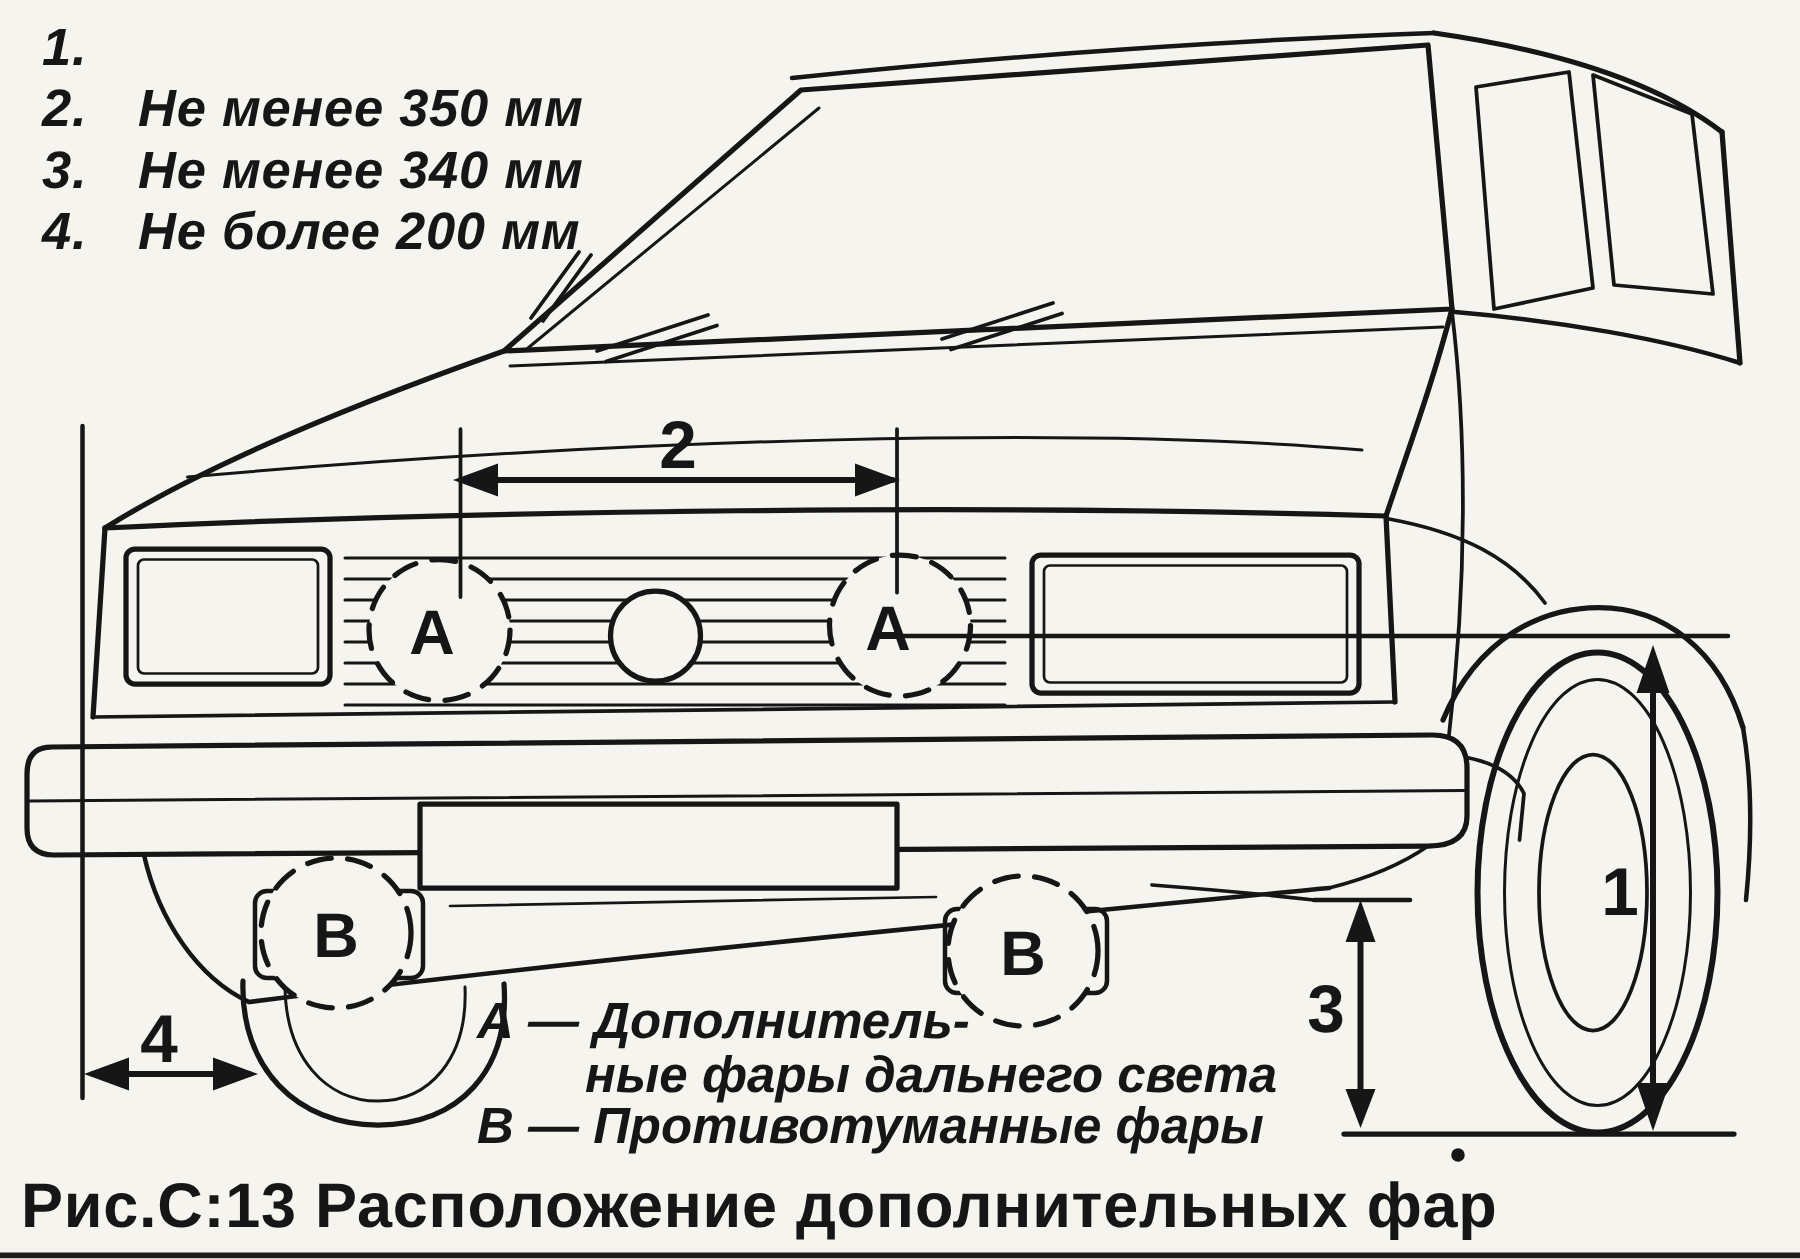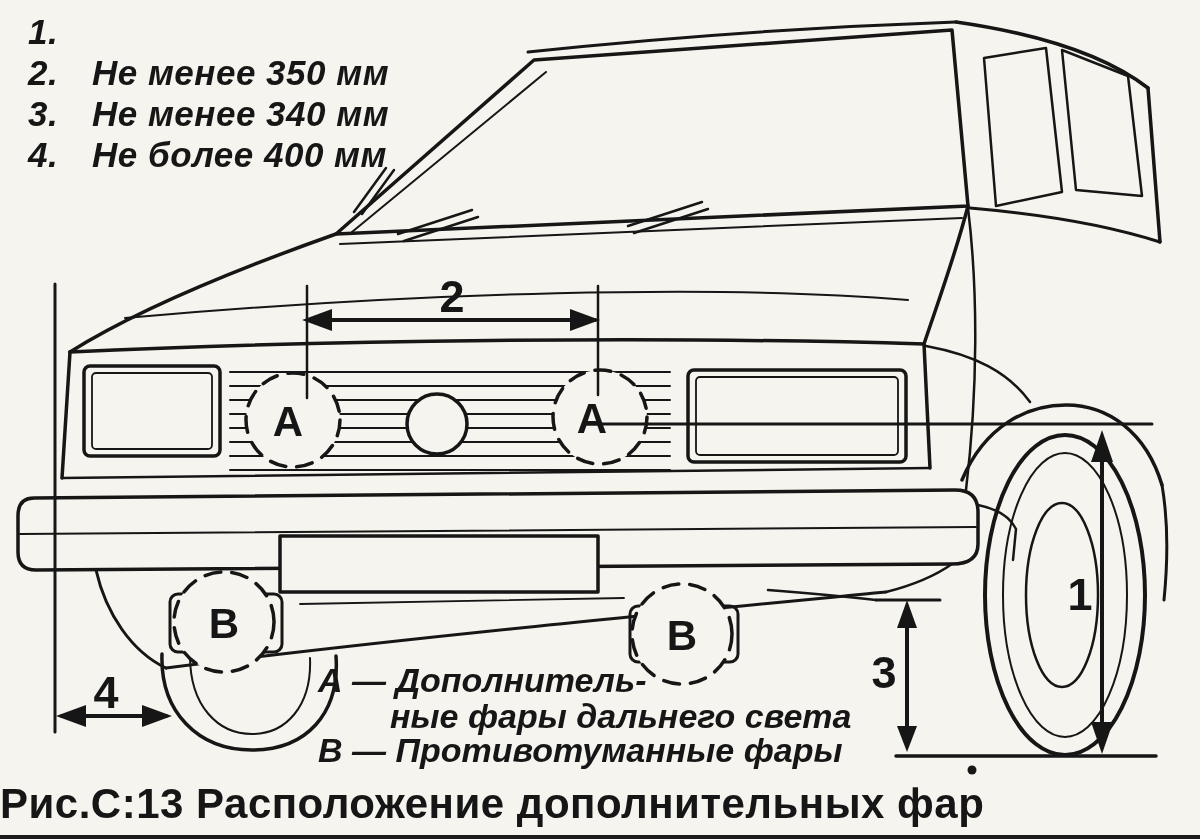--- a/index.html
+++ b/index.html
@@ -11,21 +11,21 @@
     font-family:"Liberation Sans","DejaVu Sans",sans-serif;
     color:#161616;
   }
   .drawing{position:absolute;left:0;top:0;width:1200px;height:839px;}
   
   .legend{position:absolute;left:28px;top:12px;}
   .legend-row{display:flex;align-items:baseline;height:41px;
     font-style:italic;font-weight:700;font-size:35px;letter-spacing:.5px;}
   .legend-num{width:64px;}
   
-  .caption{position:absolute;left:0;top:780px;width:1180px;
+  .caption{position:absolute;left:14px;top:780px;width:1180px;
     font-weight:700;font-size:42px;letter-spacing:.5px;white-space:nowrap;}
   .scan-edge{position:absolute;left:0;bottom:0;width:100%;height:4px;background:#1d1c1a;}
   
   text{fill:#161616;font-family:"Liberation Sans","DejaVu Sans",sans-serif;}
   .dim-num{font-size:45px;font-weight:700;}
   .lamp-letter{font-size:42px;font-weight:700;text-anchor:middle;}
   .annot{font-size:34px;font-weight:700;font-style:italic;}
   
   .ln{fill:none;stroke:#161616;stroke-linecap:round;stroke-linejoin:round;}
   .w4{stroke-width:4px;}.w35{stroke-width:3.5px;}.w3{stroke-width:3px;}
@@ -172,20 +172,20 @@
     <div class="legend-row">
       <span class="legend-num">2.</span>
       <span class="legend-text">Не менее 350 мм</span>
     </div>
     <div class="legend-row">
       <span class="legend-num">3.</span>
       <span class="legend-text">Не менее 340 мм</span>
     </div>
     <div class="legend-row">
       <span class="legend-num">4.</span>
-      <span class="legend-text">Не более 400 мм</span>
+      <span class="legend-text">Не более 200 мм</span>
     </div>
   </div>
 
   <div class="caption">Рис.С:13 Расположение дополнительных фар</div>
 
   <div class="scan-edge"></div>
 </div>
 
 </body></html>

